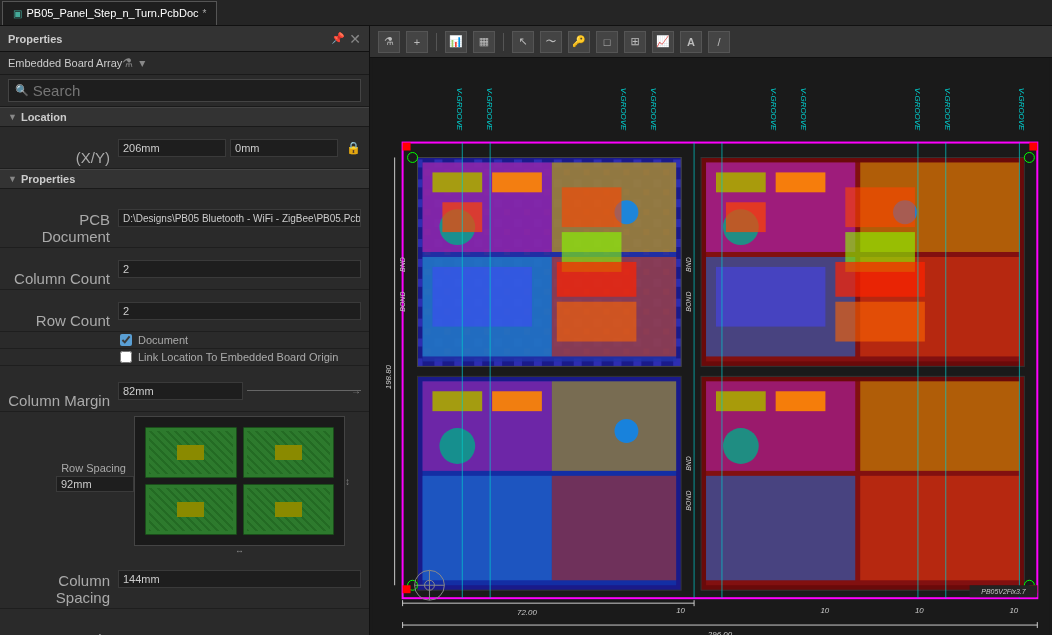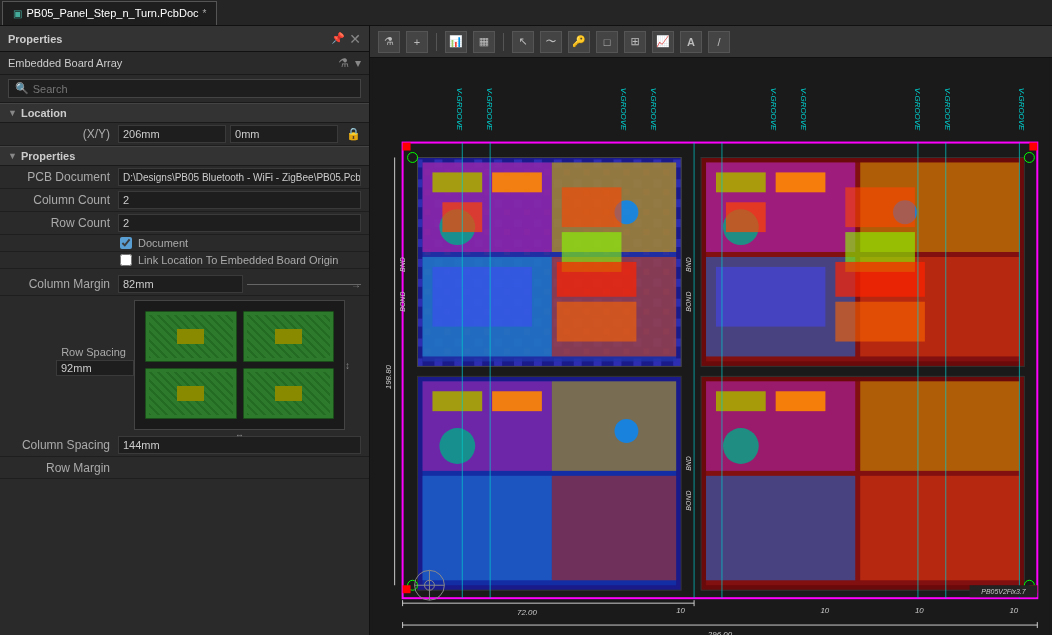--- a/index.html
+++ b/index.html
@@ -16,35 +16,35 @@
 
     
     .left-panel { width: 370px; background: #2a2a2a; border-right: 1px solid #111; display: flex; flex-direction: column; flex-shrink: 0; }
 
     
     .panel-header { background: #333; padding: 4px 8px; display: flex; align-items: center; justify-content: space-between; border-bottom: 1px solid #111; height: 26px; }
     .panel-title { font-size: 11px; color: #ccc; font-weight: bold; }
     .panel-actions { display: flex; gap: 4px; align-items: center; }
 
     
-    .object-type { padding: 4px 8px; font-size: 11px; color: #ccc; background: #2a2a2a; display: flex; align-items: center; justify-content: space-between; border-bottom: 1px solid #1a1a1a; }
+    .object-type { padding: 4px 8px; font-size: 11px; color: #ccc; background: #2a2a2a; display: flex; align-items: center; justify-content: flex-start; border-bottom: 1px solid #1a1a1a; }
 
     
     .search-bar { padding: 4px 8px; background: #2a2a2a; border-bottom: 1px solid #1a1a1a; }
     .search-wrap { display: flex; align-items: center; background: #1e1e1e; border: 1px solid #444; padding: 2px 6px; }
     .search-wrap span { color: #888; margin-right: 4px; font-size: 11px; }
-    .search-wrap input { background: transparent; border: none; color: #ccc; font-size: 11px; outline: none; flex: 1; }
+    .search-wrap input { background: transparent; border: none; color: #ccc; font-size: 15px; outline: none; flex: 1; }
 
     
     .section-header { background: #333; padding: 3px 8px; font-size: 11px; color: #ccc; font-weight: bold; border-top: 1px solid #444; border-bottom: 1px solid #1a1a1a; cursor: pointer; display: flex; align-items: center; gap: 4px; }
     .section-arrow { font-size: 9px; color: #888; }
 
     
     .prop-row { display: flex; align-items: center; padding: 2px 8px; border-bottom: 1px solid #1e1e1e; min-height: 22px; }
-    .prop-label { color: #aaa; font-size: 12px; width: 110px; flex-shrink: 0; text-align: right; padding-right: 8px; }
+    .prop-label { color: #aaa; font-size: 15px; width: 110px; flex-shrink: 0; text-align: right; padding-right: 8px; margin-top: 20px; }
     .prop-value { flex: 1; background: #1e1e1e; border: 1px solid #3a3a3a; color: #ccc; padding: 1px 4px; font-size: 11px; height: 18px; display: flex; align-items: center; }
     .prop-value-select { flex: 1; display: flex; align-items: center; }
     .prop-value-select select { flex: 1; background: #1e1e1e; border: 1px solid #3a3a3a; color: #ccc; font-size: 11px; height: 18px; padding: 0 2px; outline: none; }
 
     .prop-row-xy { display: flex; align-items: center; padding: 2px 8px; border-bottom: 1px solid #1e1e1e; }
     .prop-row-xy .prop-label { width: 110px; text-align: right; padding-right: 8px; color: #aaa; }
     .prop-row-xy .xy-inputs { display: flex; gap: 4px; flex: 1; align-items: center; }
     .prop-row-xy .xy-inputs .prop-value { flex: 1; }
     .lock-icon { color: #888; font-size: 12px; margin-left: 4px; cursor: pointer; }
 

